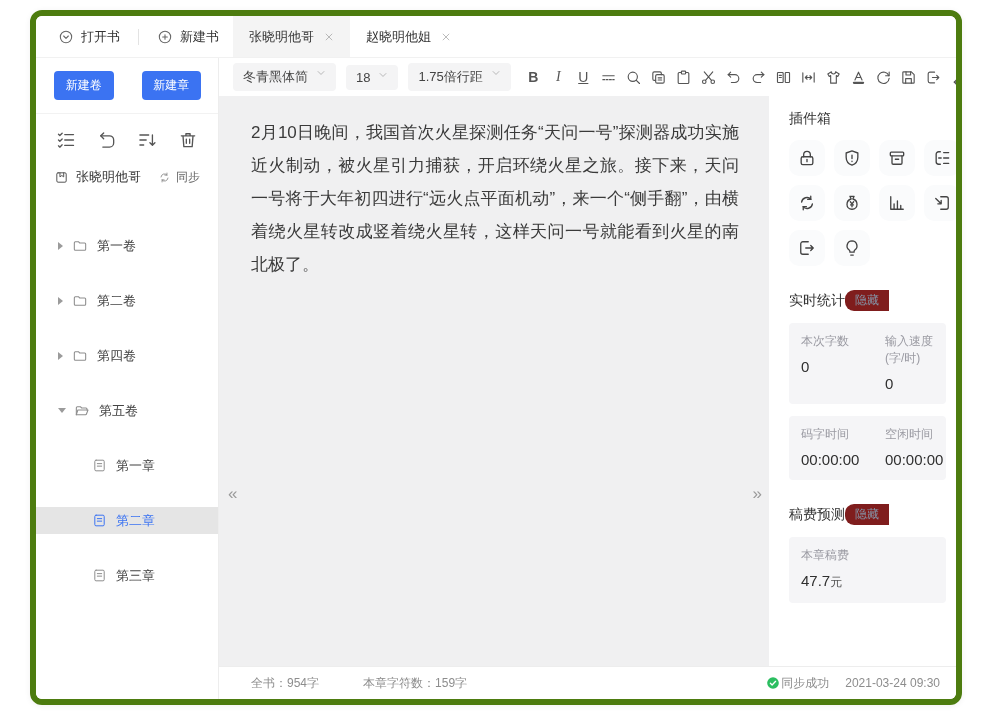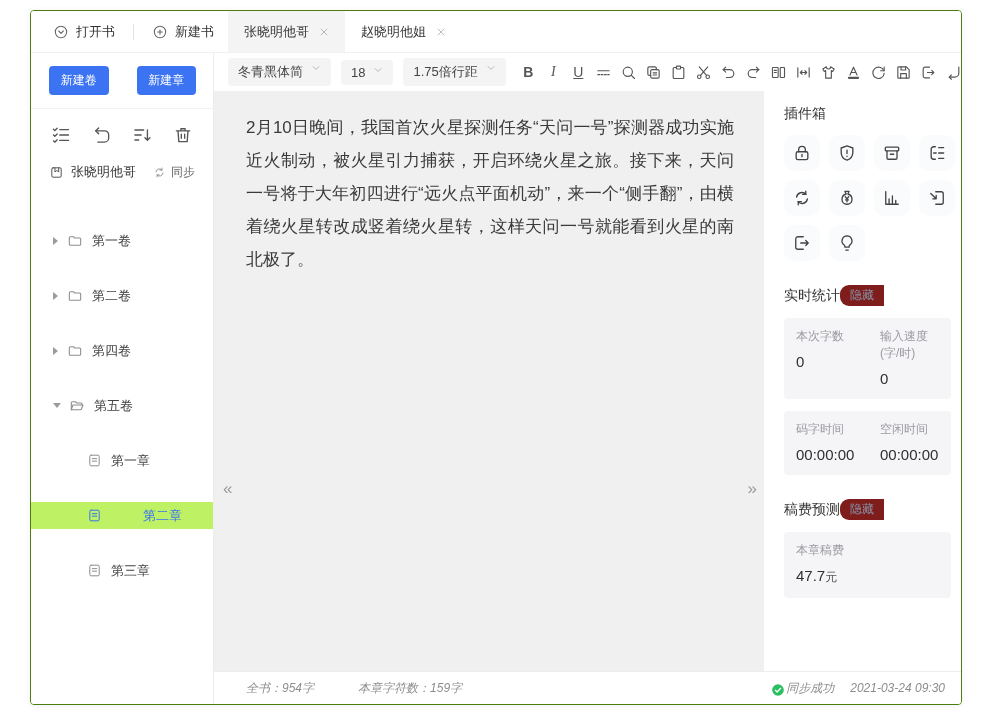--- a/index.html
+++ b/index.html
@@ -1,20 +1,20 @@
 <!DOCTYPE html>
 <html><head>
 <meta charset="utf-8">
 <style>
   * { margin:0; padding:0; box-sizing:border-box; }
   html,body { background:#fff; font-family:"Liberation Sans","DejaVu Sans",sans-serif; }
   body { width:996px; height:715px; overflow:hidden; }
 
   .window{ width:932px; height:695px; margin:10px 34px 10px 30px; background:#fff;
-    border:1px solid #4d7c0f; border-radius:4px; overflow:hidden;
+    border:6px solid #4d7c0f; border-radius:12px; overflow:hidden;
     box-shadow:0 1px 6px rgba(0,0,0,.06); display:flex; flex-direction:column; }
 
   svg{ display:block; }
   .ic{ stroke:currentColor; fill:none; stroke-width:1.6; stroke-linecap:round; stroke-linejoin:round; }
 
   
   .tabbar{ height:42px; flex:0 0 42px; display:flex; align-items:stretch; padding-left:18px;
     border-bottom:1px solid #f1f1f1; background:#fff; }
   .tb-btn{ display:flex; align-items:center; gap:7px; font-size:13px; color:#333; cursor:pointer; padding:0 4px; }
   .tb-btn .bicon{ width:16px; height:16px; color:#666; }
@@ -43,21 +43,21 @@
   .tree{ padding-top:12px; }
   .trow{ height:27px; display:flex; align-items:center; cursor:pointer; font-size:13px; color:#444;margin-top:28px; }
   .trow.vol{ padding-left:22px; }
   .trow.chap{ padding-left:56px; }
   .trow .tri{ width:0; height:0; border-left:5px solid #9b9b9b; border-top:4px solid transparent;
     border-bottom:4px solid transparent; margin-right:9px; }
   .trow .tri.down{ border-left:4px solid transparent; border-right:4px solid transparent;
     border-top:5px solid #9b9b9b; border-bottom:none; margin-right:8px; }
   .trow .fico{ width:16px; height:16px; color:#8d8d8d; margin-right:9px; }
   .trow .dico{ width:15px; height:15px; color:#8d8d8d; margin-right:9px; }
-  .trow.sel{ background:#bef264; color:#3b73f2;gap:32px; }
+  .trow.sel{ background:#e5e5e5; color:#3b73f2; }
   .trow.sel .dico{ color:#3b73f2; }
 
   
   .main{ flex:1; display:flex; flex-direction:column; min-width:0; }
   .toolbar{ height:38px; flex:0 0 38px; display:flex; align-items:center; padding:0 10px 0 14px; background:#fff; }
   .pill{ display:flex; gap:8px; background:#f4f4f5; border-radius:4px;
     padding:5px 10px; font-size:13px; color:#444; margin-right:10px; cursor:pointer; white-space:nowrap; }
   .pill svg{ width:10px; height:10px; color:#999; }
   .tico{ width:25px; height:25px; display:flex; align-items:center; justify-content:center;
     color:#555; cursor:pointer; flex:0 0 25px; }
@@ -83,24 +83,24 @@
     align-items:center; justify-content:center; color:#444; cursor:pointer; }
   .pcell svg{ width:20px; height:20px; }
   .scard{ background:#f5f5f7; border-radius:4px; padding:10px 12px 12px 12px; margin:12px 10px 0 0; display:flex; }
   .scol1{ width:84px; flex:0 0 84px; }
   .slabel{ font-size:12px; color:#9a9aa2; }
   .sval{ font-size:15px; color:#2f2f2f; margin-top:8px; }
   .sval .unit{ font-size:12px; color:#555; }
 
   
   .statusbar{ height:33px; flex:0 0 33px; border-top:1px solid #ededed; display:flex; align-items:center;
-    padding:0 16px 0 32px; font-size:12px; color:#8d8d8d; background:#fff;font-style:italic; }
+    padding:0 16px 0 32px; font-size:12px; color:#8d8d8d; background:#fff; }
   .statusbar .gap30{ margin-left:44px; }
   .statusbar .right{ margin-left:auto; display:flex; align-items:center; gap:16px; }
-  .syncok{ display:flex; align-items:flex-end; gap:1px; }
+  .syncok{ display:flex; align-items:center; gap:1px; }
   .syncok svg{ width:14px; height:14px; }
 </style>
 </head>
 <body>
 
 <div class="window">
 
   <div class="tabbar">
     <div class="tb-btn">
       <svg class="ic bicon" viewBox="0 0 24 24">

